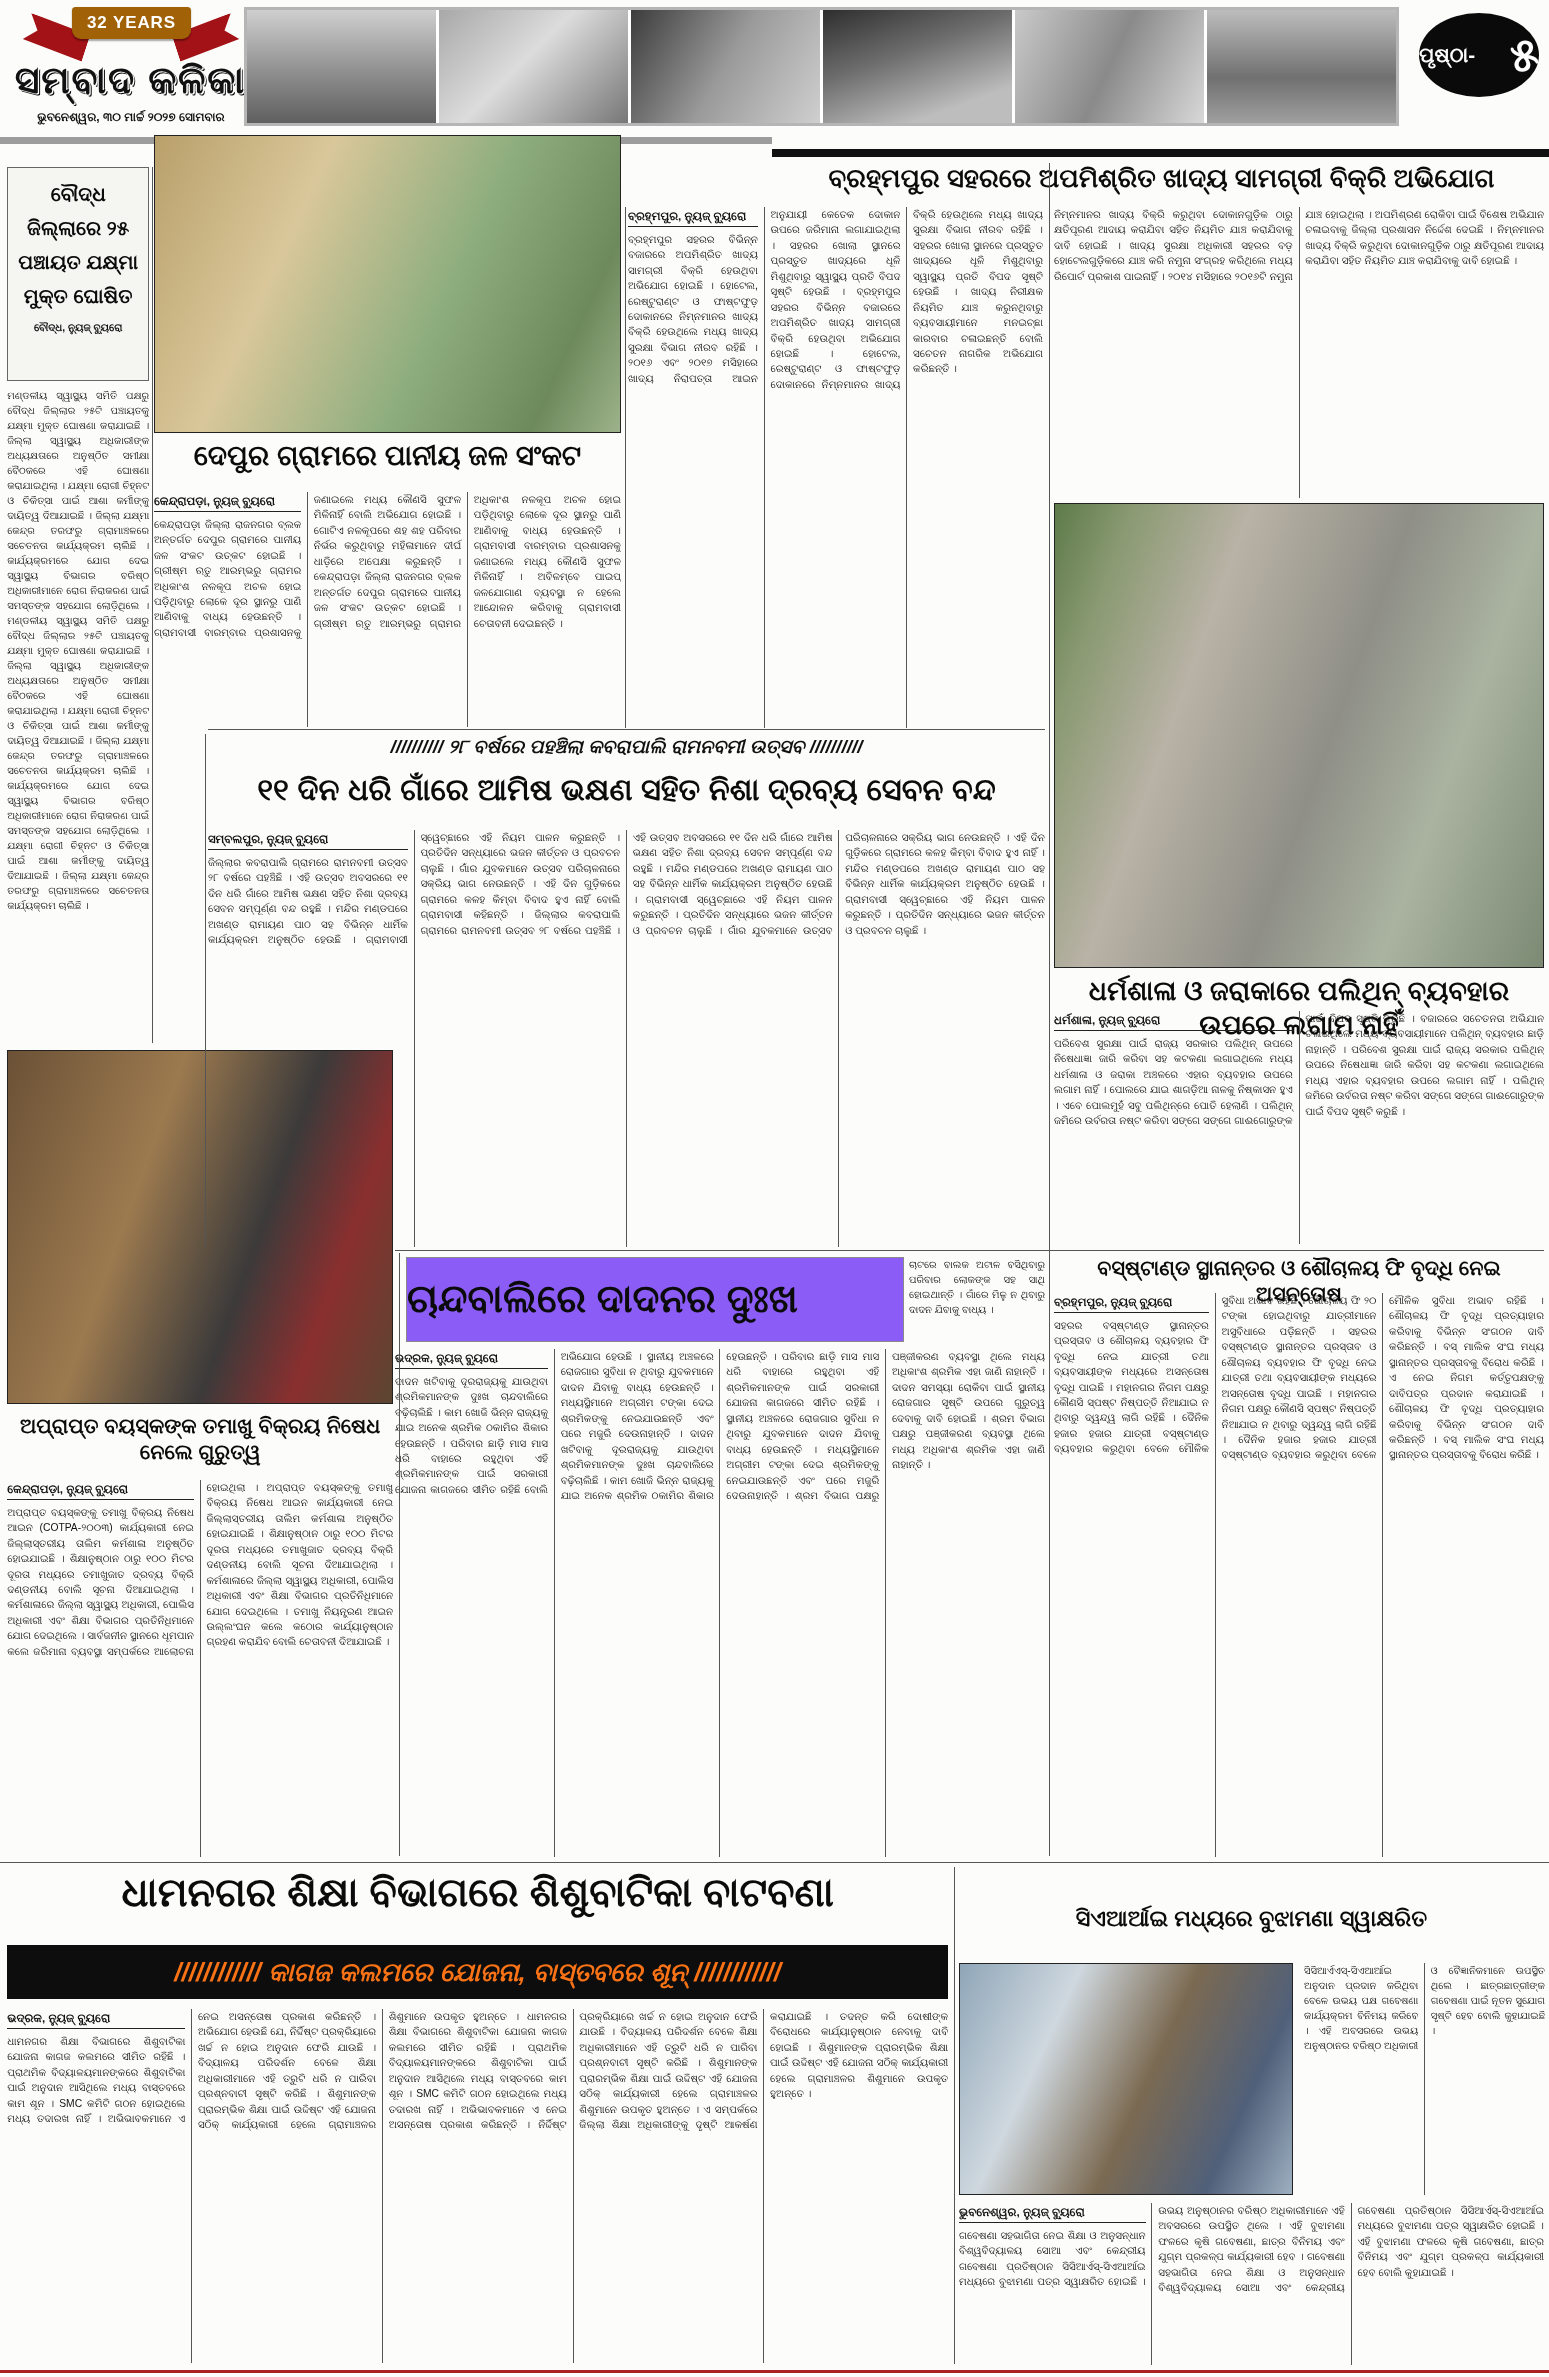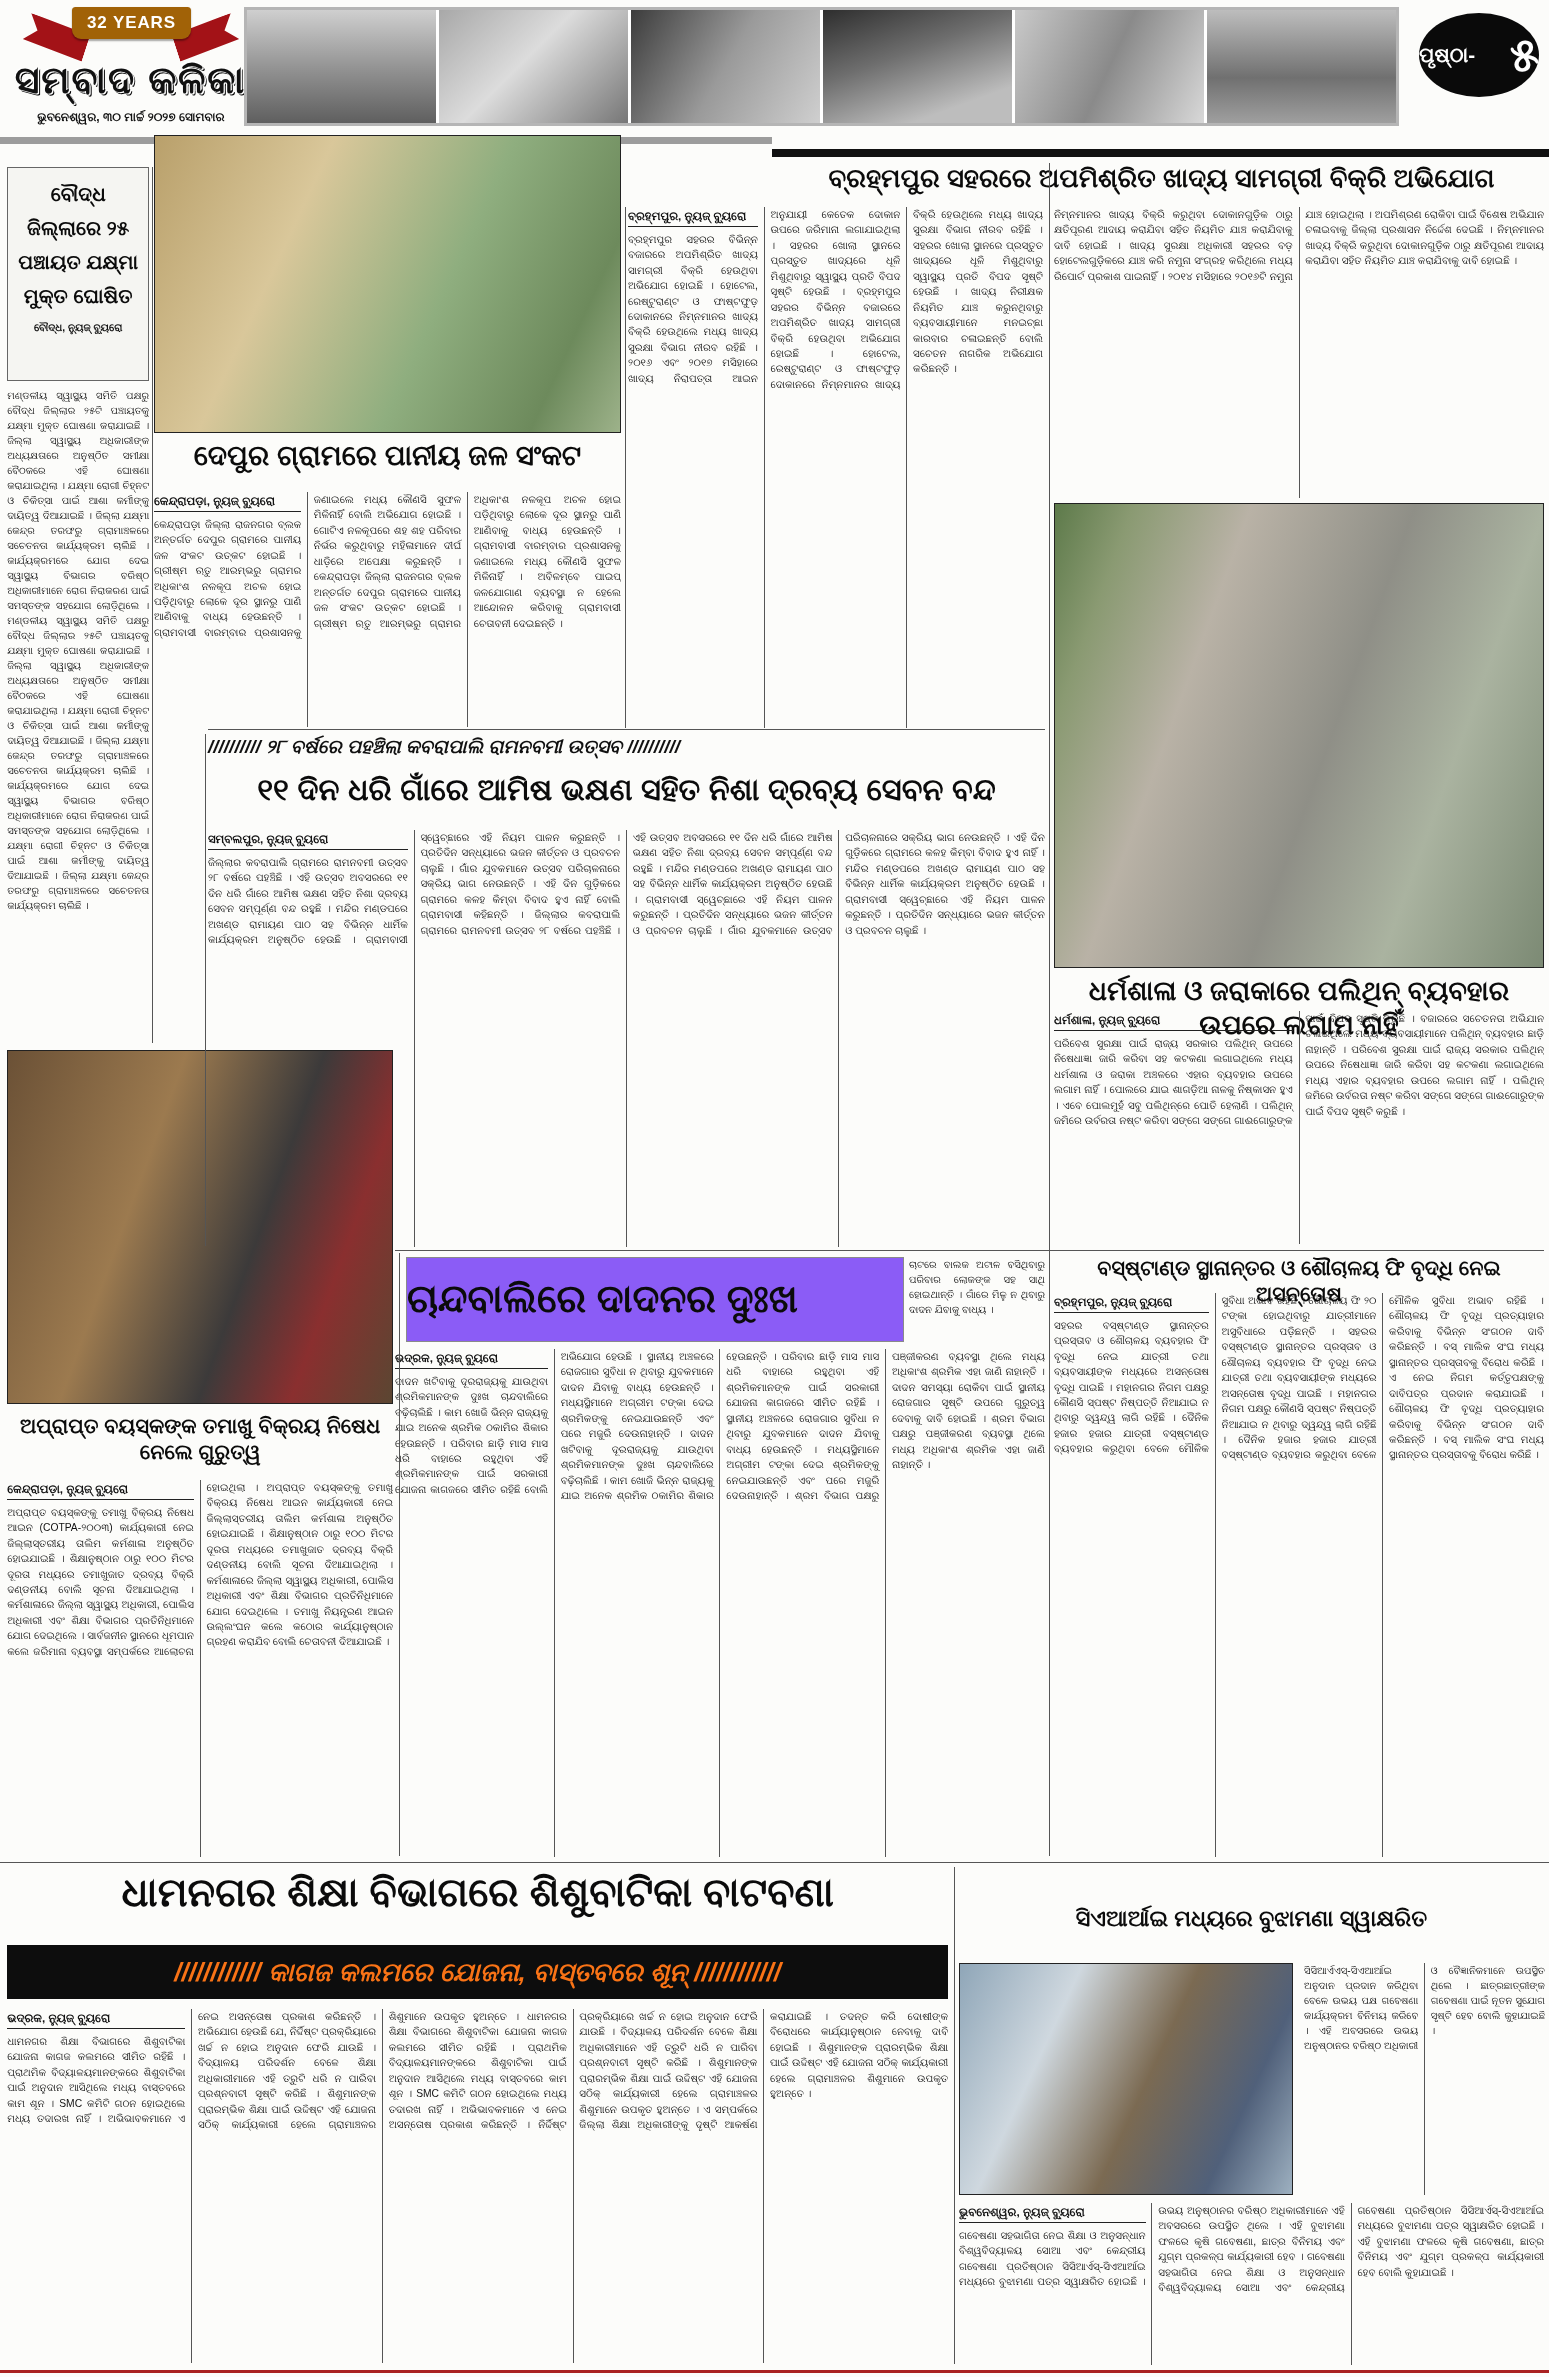--- a/index.html
+++ b/index.html
@@ -25,21 +25,21 @@
   #logo{left:10.8px;top:52px;width:239px;height:56px;font-weight:bold;font-size:38px;
         text-align:center;line-height:56px;letter-spacing:1.8px;
         text-shadow:1.3px 1.3px 0 #fff,-1.3px -1.3px 0 #fff,2.2px 2.2px 0 #000;}
   #dateline{left:5.4px;top:110px;width:251px;text-align:center;font-size:12px;font-weight:bold;}
   #strip{left:244px;top:7.2px;width:1155px;height:119px;border:3.6px solid #b5b5b5;
          background:#fff;display:flex;gap:3.6px;padding:0;box-sizing:border-box;}
   #strip .cell{flex:1;}
   #pageoval{left:1419px;top:12.6px;width:120px;height:84px;background:#0a0a0a;border-radius:50%;
             color:#fff;display:flex;align-items:center;justify-content:space-between;font-weight:bold;}
   #pageoval .w{font-size:20.7px;} #pageoval .n{font-size:47px;line-height:1;}
-  .kicker{font-weight:bold;text-align:left;font-size:19px;}
+  .kicker{font-weight:bold;text-align:center;font-size:19px;}
   .blackbar{background:#0d0d0d;color:#f97316;font-weight:bold;text-align:center;
             display:flex;align-items:center;justify-content:center;}
   .boxed-headline{background:#8b5cf6;border:1.8px solid #8a8a8a;display:flex;
                   align-items:center;justify-content:flex-start;}
   #boudh-box{background:#f5f5f2;border:1.8px solid #666;}
 </style>
 </head>
 <body>
 
 <div id="page">

